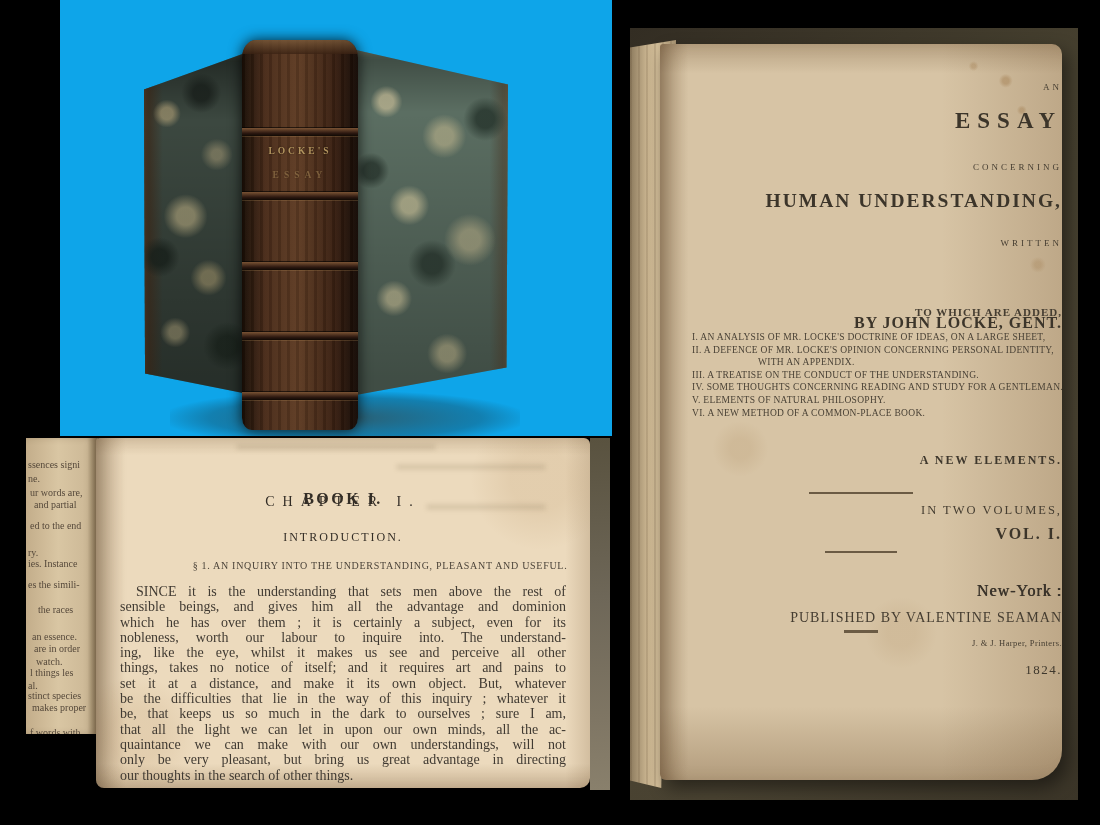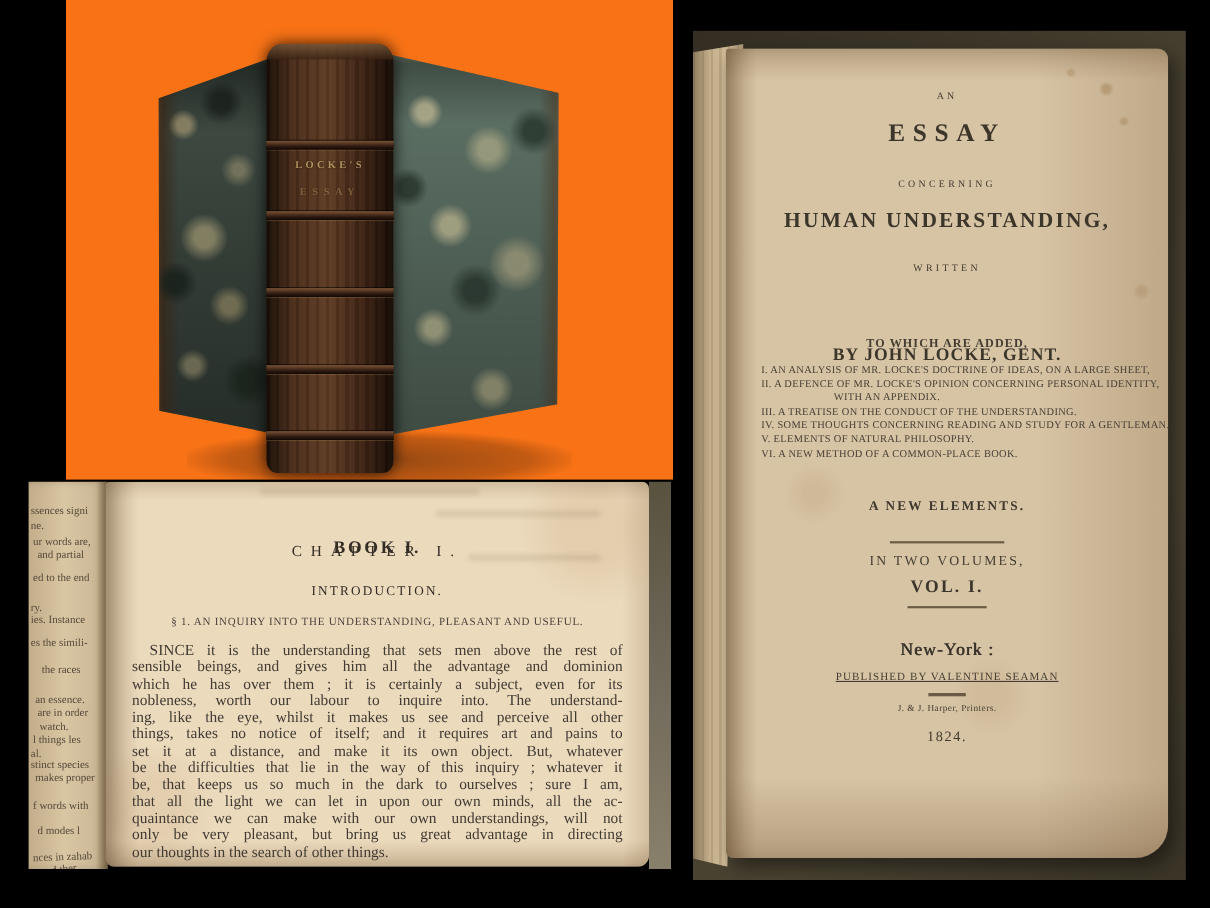--- a/index.html
+++ b/index.html
@@ -1,21 +1,21 @@
 <!DOCTYPE html>
 <html><head>
 <meta charset="utf-8">
 <style>
   html,body{margin:0;padding:0;background:#000;}
   #stage{
     position:relative;width:1100px;height:825px;background:#000;overflow:hidden;
     font-family:"Liberation Serif","DejaVu Serif",serif;
   }
   
-  #book-photo{position:absolute;left:60px;top:0;width:552px;height:436px;background:#f97316;}
+  #book-photo{position:absolute;left:60px;top:0;width:552px;height:436px;background:#0ea5e9;}
   #book-shadow{position:absolute;left:110px;top:392px;width:350px;height:52px;
     background:radial-gradient(ellipse at 50% 50%, rgba(66,38,18,.55), rgba(30,16,8,.25) 55%, transparent 75%);}
   .board{position:absolute;}
   #board-left{
     left:84px;top:52px;width:104px;height:342px;
     clip-path:polygon(100% 0, 0 11%, 1% 94%, 100% 100%);
     background-color:#3c4840;
     background-image:
       radial-gradient(circle at 22% 18%, rgba(190,170,125,.55) 0 6px, transparent 14px),
       radial-gradient(circle at 70% 30%, rgba(200,180,135,.4) 0 5px, transparent 16px),
@@ -61,42 +61,42 @@
     box-shadow:0 1px 0 rgba(200,160,100,.22), 0 -1px 0 rgba(0,0,0,.6);}
   .spine-cap{position:absolute;left:0;top:0;width:100%;height:14px;
     background:linear-gradient(180deg,#7a5a3a,#3a2213);opacity:.8;}
   .spine-label{position:absolute;left:0;width:100%;text-align:center;
     color:#b2945e;font-size:9.5px;letter-spacing:3px;font-weight:bold;
     text-shadow:0 0 2px rgba(0,0,0,.6);white-space:nowrap;}
   #spine-title-2{opacity:.45;letter-spacing:5px;}
   
   #page-photo{position:absolute;left:0;top:438px;width:612px;height:352px;}
   #margin-strip{
-    position:absolute;left:26px;top:0;width:72px;height:352px;overflow:hidden;
+    position:absolute;left:26px;top:0;width:72px;height:296px;overflow:hidden;
     background:linear-gradient(90deg,#c3ad8a,#d9c6a3 45%,#cdb997 85%,#93805f);
     box-shadow:inset -8px 0 10px -4px rgba(70,50,30,.55);
   }
   .frag{position:absolute;white-space:nowrap;font-size:10px;color:#55483a;}
   #page-main{
     position:absolute;left:96px;top:0;width:494px;height:350px;
     border-radius:4px 6px 10px 8px;
     background-color:#ecdabd;
     background-image:
       radial-gradient(circle at 90% 12%, rgba(170,130,80,.14) 0 30px, transparent 70px),
       radial-gradient(circle at 8% 85%, rgba(160,120,70,.12) 0 26px, transparent 60px),
       linear-gradient(90deg, rgba(120,90,55,.3), rgba(120,90,55,0) 6%, rgba(120,90,55,0) 95%, rgba(120,90,55,.22)),
       linear-gradient(180deg, rgba(130,100,60,.18), rgba(130,100,60,0) 5%, rgba(130,100,60,0) 93%, rgba(120,90,55,.3));
     box-shadow:inset 16px 0 22px -12px rgba(80,60,38,.5);
   }
   .ghost-line{position:absolute;height:6px;background:rgba(125,104,76,.16);filter:blur(2px);border-radius:3px;}
   .bp-center{position:absolute;left:0;width:100%;text-align:center;color:#332d26;white-space:nowrap;}
   #bp-book{top:20px;font-size:16px;font-weight:bold;letter-spacing:2.5px;margin-top:32px;}
   #bp-chapter{top:56px;font-size:14px;letter-spacing:8px;}
   #bp-section{top:92px;font-size:12px;letter-spacing:2px;}
-  #bp-heading{top:122px;font-size:10px;letter-spacing:.7px;color:#4c443a;}
+  #bp-heading{top:122px;font-size:10px;letter-spacing:.7px;color:#4c443a;padding-left:37px;}
   #bp-paragraph{position:absolute;left:24px;top:146px;width:446px;color:#403a32;}
   .pline{font-size:14px;line-height:15.3px;text-align:justify;text-align-last:justify;white-space:normal;}
   .pline.first{text-indent:16px;}
   .pline.last{text-align-last:left;}
   #page-right-band{position:absolute;left:590px;top:0;width:20px;height:352px;
     background:linear-gradient(180deg,#59523f,#6e6758 45%,#7f7664 80%,#89806c);}
   
   #title-photo{position:absolute;left:612px;top:0;width:488px;height:825px;background:#000;}
   #backdrop{position:absolute;left:18px;top:28px;width:448px;height:772px;
     background:linear-gradient(135deg,#332d23,#46402f 40%,#4a4332 70%,#3b3528);}
@@ -115,41 +115,41 @@
       radial-gradient(circle at 86% 5%, rgba(150,108,58,.35) 0 3px, transparent 7px),
       radial-gradient(circle at 90% 9%, rgba(150,108,58,.3) 0 2px, transparent 5px),
       radial-gradient(circle at 78% 3%, rgba(150,108,58,.28) 0 2px, transparent 5px),
       radial-gradient(circle at 94% 30%, rgba(150,108,58,.22) 0 3px, transparent 8px),
       radial-gradient(circle at 20% 55%, rgba(150,110,60,.12) 0 10px, transparent 28px),
       radial-gradient(circle at 60% 80%, rgba(150,110,60,.1) 0 14px, transparent 36px),
       linear-gradient(90deg, rgba(110,82,50,.35), rgba(110,82,50,0) 7%, rgba(110,82,50,0) 70%, rgba(125,95,60,.28)),
       linear-gradient(180deg, rgba(110,82,50,.3), rgba(110,82,50,0) 4%, rgba(110,82,50,0) 90%, rgba(110,82,50,.35));
     box-shadow:inset 14px 0 20px -10px rgba(85,62,38,.5), 6px 8px 18px rgba(0,0,0,.45);
   }
-  .tp-center{position:absolute;left:0;width:100%;text-align:center;color:#453d31;white-space:nowrap;}
+  .tp-center{position:absolute;left:0;width:100%;text-align:right;color:#453d31;white-space:nowrap;}
   #tp-an{top:38px;font-size:9px;letter-spacing:3px;}
   #tp-title{top:64px;font-size:23px;font-weight:bold;letter-spacing:7px;color:#3c352a;}
   #tp-concerning{top:118px;font-size:9px;letter-spacing:3px;}
   #tp-subtitle{top:146px;font-size:19.5px;font-weight:bold;letter-spacing:2px;color:#3c352a;}
   #tp-written{top:194px;font-size:9px;letter-spacing:3px;}
   #tp-author{top:222px;font-size:16px;font-weight:bold;letter-spacing:1px;color:#3c352a;margin-top:48px;}
   #tp-added-heading{top:262px;font-size:11px;font-weight:bold;letter-spacing:1px;}
   #tp-added-list{position:absolute;left:32px;top:287px;width:356px;color:#4a4236;}
   .tp-item{font-size:9.5px;line-height:12.6px;letter-spacing:.3px;white-space:nowrap;}
   .tp-item.indent{padding-left:66px;}
   #tp-extracted{top:380px;font-size:9px;letter-spacing:1px;}
   #tp-edition{top:409px;font-size:12px;letter-spacing:2px;font-weight:bold;color:#3f382d;}
   .tp-rule{position:absolute;left:50%;transform:translateX(-50%);background:#6b5b44;height:1.5px;}
   #tp-rule-1{top:448px;width:104px;}
   #tp-rule-2{top:507px;width:72px;}
   #tp-rule-3{top:586px;width:34px;height:3px;}
   #tp-volumes{top:459px;font-size:12.5px;letter-spacing:2px;}
   #tp-volume{top:481px;font-size:16px;font-weight:bold;letter-spacing:2px;color:#3c352a;}
   #tp-city{top:538px;font-size:16px;font-weight:normal;letter-spacing:1px;color:#3a332a;text-shadow:.6px 0 0 #3a332a;}
-  #tp-publisher{top:566px;font-size:10px;letter-spacing:1px;text-decoration:underline;}
+  #tp-publisher{top:566px;font-size:14px;letter-spacing:1px;}
   #tp-printer{top:594px;font-size:8.5px;letter-spacing:.4px;}
   #tp-year{top:618px;font-size:13px;letter-spacing:1.5px;color:#3f382d;}
 </style>
 </head>
 <body>
 
 <div id="stage">
 
   <div id="book-photo">
     <div id="book-shadow"></div>

